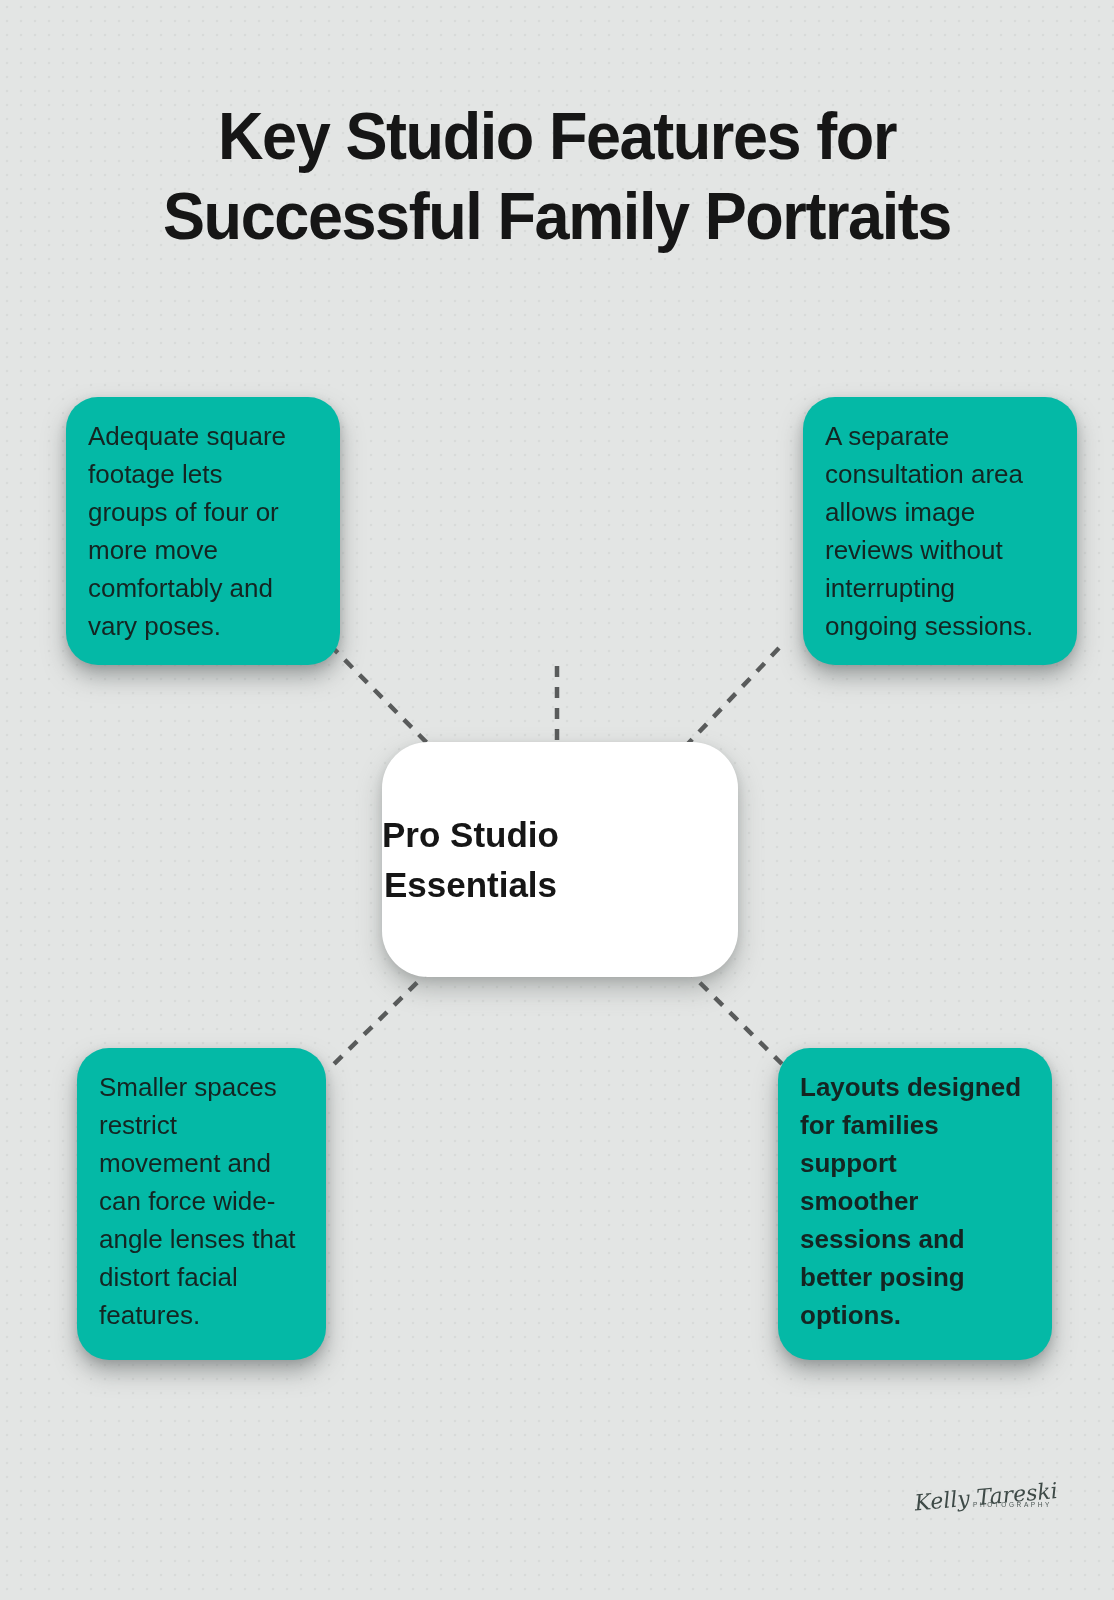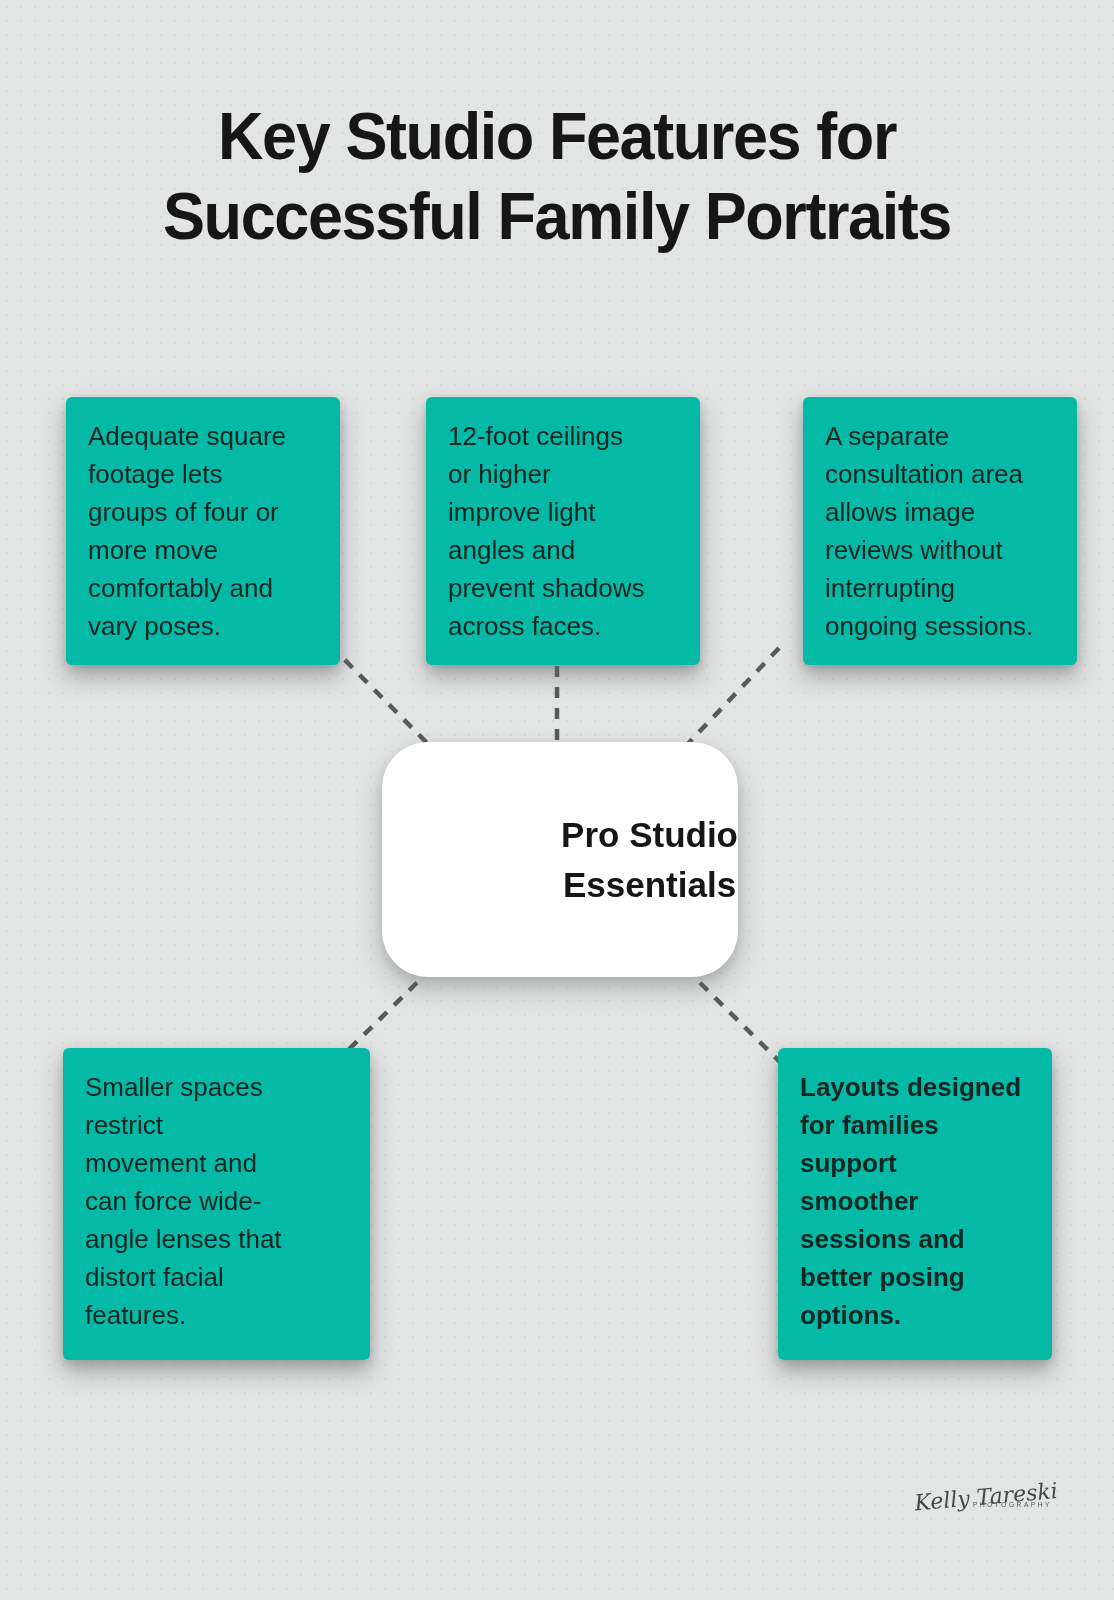--- a/index.html
+++ b/index.html
@@ -35,50 +35,50 @@
     letter-spacing: -1.5px;
     line-height: 80px;
     color: var(--title-black, #161616);
     transform: scaleX(0.94);
     transform-origin: 50% 50%;
     z-index: 1;
   }
   .card {
     position: absolute;
     box-sizing: border-box;
-    border-radius: 6px;
+    border-radius: 32px;
     background: var(--card-teal, #04b9a6);
     box-shadow: 0 12px 22px rgba(96,102,101,0.50), 0 3px 8px rgba(96,102,101,0.22);
     z-index: 2;
     padding: 20px 22px;
   }
   .card p {
     margin: 0;
     font-size: 26px;
     line-height: 38px;
     color: var(--text-dark, #142522);
     white-space: pre-line;
   }
   .card.b1 { left: 66px;  top: 397px; width: 274px; height: 268px; }
   .card.b2 { left: 426px; top: 397px; width: 274px; height: 268px; }
   .card.b3 { left: 778px; top: 397px; width: 274px; height: 268px; margin-left: 25px; }
-  .card.b4 { left: 63px;  top: 1048px; width: 307px; height: 312px; }
+  .card.b4 { left: 77px;  top: 1048px; width: 249px; height: 312px; }
   .card.b5 { left: 778px; top: 1048px; width: 274px; height: 312px; font-weight: bold; }
   .center-node {
     position: absolute;
     left: 382px;
     top: 742px;
     width: 356px;
     height: 235px;
     border-radius: 46px;
     background: var(--card-white, #ffffff);
     box-shadow: 0 12px 24px rgba(96,102,101,0.38), 0 3px 8px rgba(96,102,101,0.18);
     display: flex;
     align-items: center;
-    justify-content: flex-end;
+    justify-content: flex-start;
     z-index: 2;
   }
   .center-label {
     max-width: 250px;
     text-align: center;
     font-size: 35px;
     font-weight: 700;
     line-height: 50px;
     color: var(--title-black, #161616);
     white-space: pre-line;
@@ -127,28 +127,20 @@
 
   <div class="card b1">
     <p>Adequate square
 footage lets
 groups of four or
 more move
 comfortably and
 vary poses.</p>
   </div>
 
-  <div class="card b2">
-    <p>12-foot ceilings
-or higher
-improve light
-angles and
-prevent shadows
-across faces.</p>
-  </div>
 
   <div class="card b3">
     <p>A separate
 consultation area
 allows image
 reviews without
 interrupting
 ongoing sessions.</p>
   </div>
 

